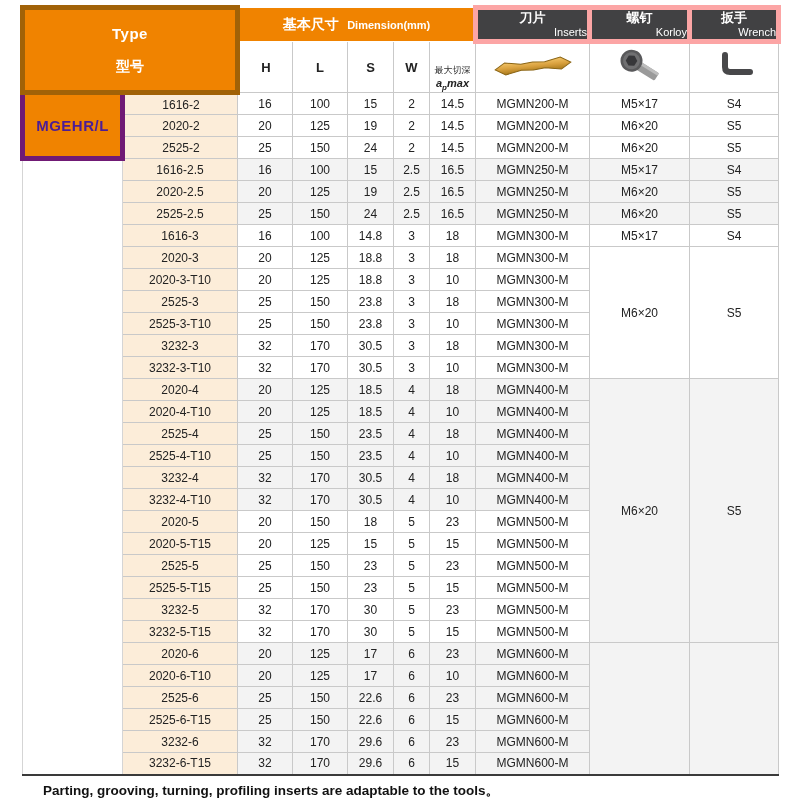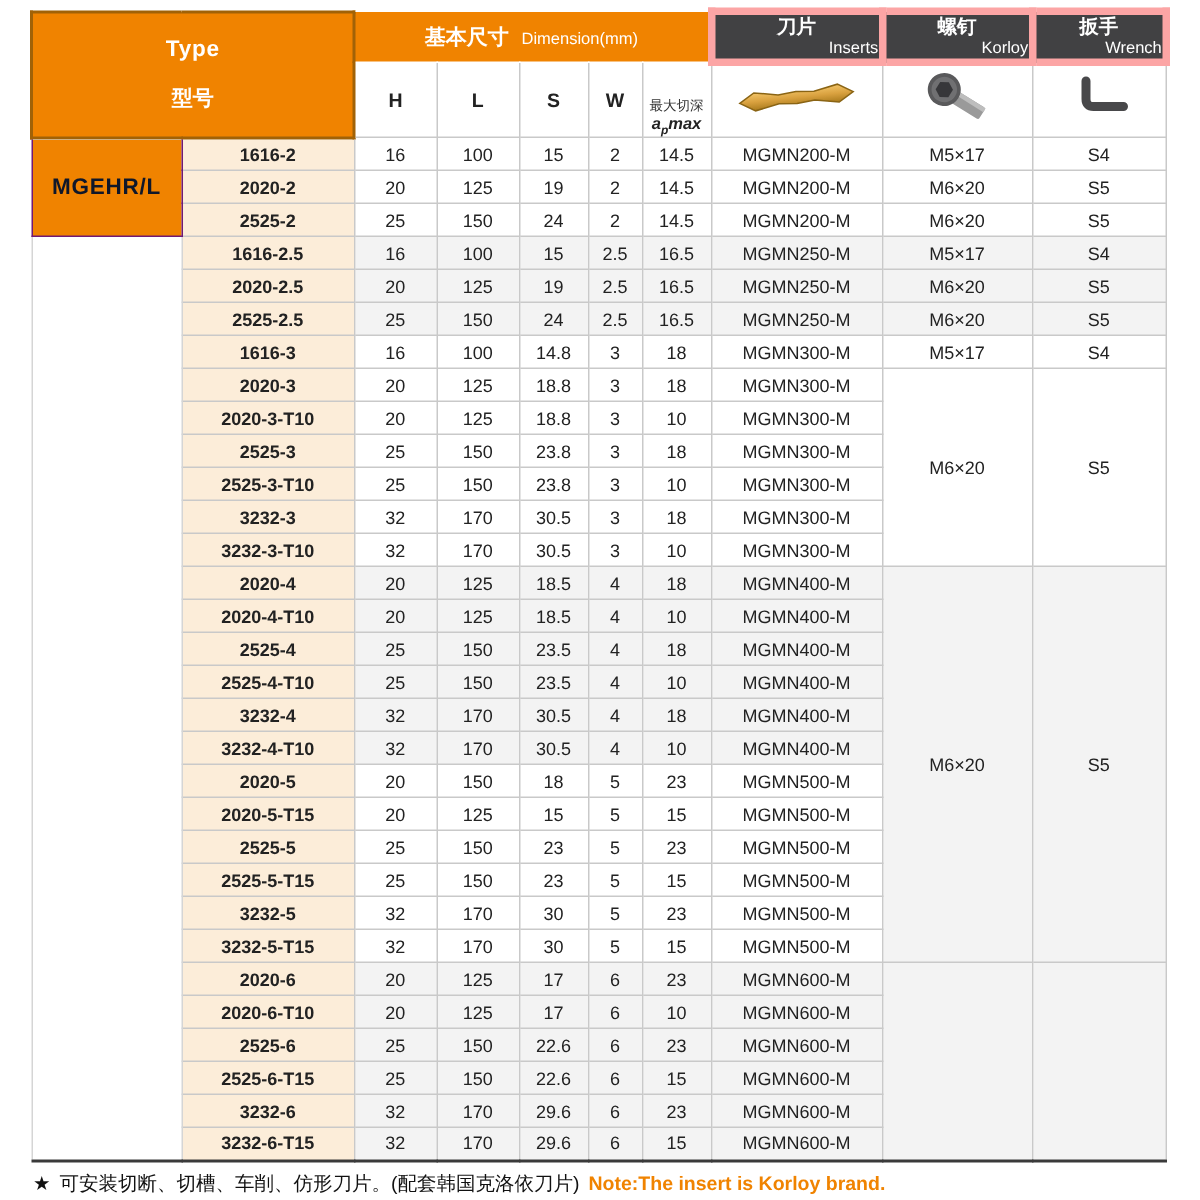--- a/index.html
+++ b/index.html
@@ -18,32 +18,32 @@
     width: 756px;
   }
   th, td { border: 1px solid #c9c9c9; }
 
   
   .hrow1 th { height: 34px; vertical-align: middle; text-align: center; }
   .hrow2 th { height: 48px; vertical-align: middle; text-align: center; background: #fff; }
 
   th.type-cell {
     background: var(--orange, #f08300);
-    color: #fff; border: 2px solid #a16207;
+    color: #fff; border: 5px solid #a16207;
     vertical-align: middle;
   }
   .type-en { font-size: 15px; font-weight: bold; letter-spacing: .5px; }
   .type-cn { font-size: 14px; font-weight: bold; margin-top: 16px; }
 
   th.dim-cell {
     background: var(--orange, #f08300);
     color: #fff; border: 1px solid #fff;
   }
   .dim-cn { font-size: 14px; font-weight: bold; }
-  .dim-en { font-size: 11px; font-weight: normal; margin-left: 4px; }
+  .dim-en { font-size: 11px; font-weight: bold; margin-left: 4px; }
 
   th.dark-cell {
     background: var(--dark, #414143);
     color: #fff; border: 5px solid #fca5a5;
     font-weight: bold; line-height: 1.15;
   }
   .dark-cn { font-size: 13px; }
   .dark-en { font-size: 11px; font-weight: normal; text-align: right; }
 
   th.col-letter { font-size: 13px; font-weight: bold; color: #222; }
@@ -54,25 +54,25 @@
   th.icon-cell { background: #fff; }
 
   
   td {
     height: 22px; font-size: 12px; text-align: center;
     vertical-align: middle; color: #222; background: #fff;
     overflow: hidden; white-space: nowrap;
   }
   td.series-block {
     background: var(--orange, #f08300);
-    color: #0f172a; font-weight: bold; font-size: 15px;
-    letter-spacing: .5px; border: 1px solid #701a75;
+    color: #4c1d95; font-weight: bold; font-size: 15px;
+    letter-spacing: .5px; border: 5px solid #701a75;
   }
   td.series-empty { background: #fff; border: 1px solid #d5d5d5; border-top: none; }
-  td.model-cell { background: var(--cream, #fcedd9); font-weight: bold; }
+  td.model-cell { background: var(--cream, #fcedd9); }
   tr.shade td.num, tr.shade td.insert { background: var(--shade, #f3f3f3); }
   td.screw, td.wrench { background: #fff; }
   table.spec-table { border-bottom: 2px solid #3a3a3a; }
 
   
   .footnote { margin-top: 6px; padding-left: 2px; }
   .fn-line1 { font-size: 13px; color: #111; line-height: 1.25; }
   .fn-line1 .star { margin-right: 6px; }
   .fn-line1 .note-orange { color: var(--note, #f08300); font-weight: bold; margin-left: 6px; }
   .fn-line2 { font-size: 13.5px; font-weight: bold; color: #111; margin-top: 2px; padding-left: 21px; }
@@ -458,19 +458,16 @@
           <td class="num">170</td>
           <td class="num">29.6</td>
           <td class="num">6</td>
           <td class="num">15</td>
           <td class="insert">MGMN600-M</td>
         </tr>
       </tbody>
   </table>
 
   <div class="footnote">
-    <div class="fn-line1">
-      <span class="star">★</span><span>可安装切断、切槽、车削、仿形刀片。(配套韩国克洛依刀片)</span><span class="note-orange">Note:The insert is Korloy brand.</span>
-    </div>
     <div class="fn-line2">Parting, grooving, turning, profiling inserts are adaptable to the tools。</div>
   </div>
 
 </div>
 
 </body></html>

